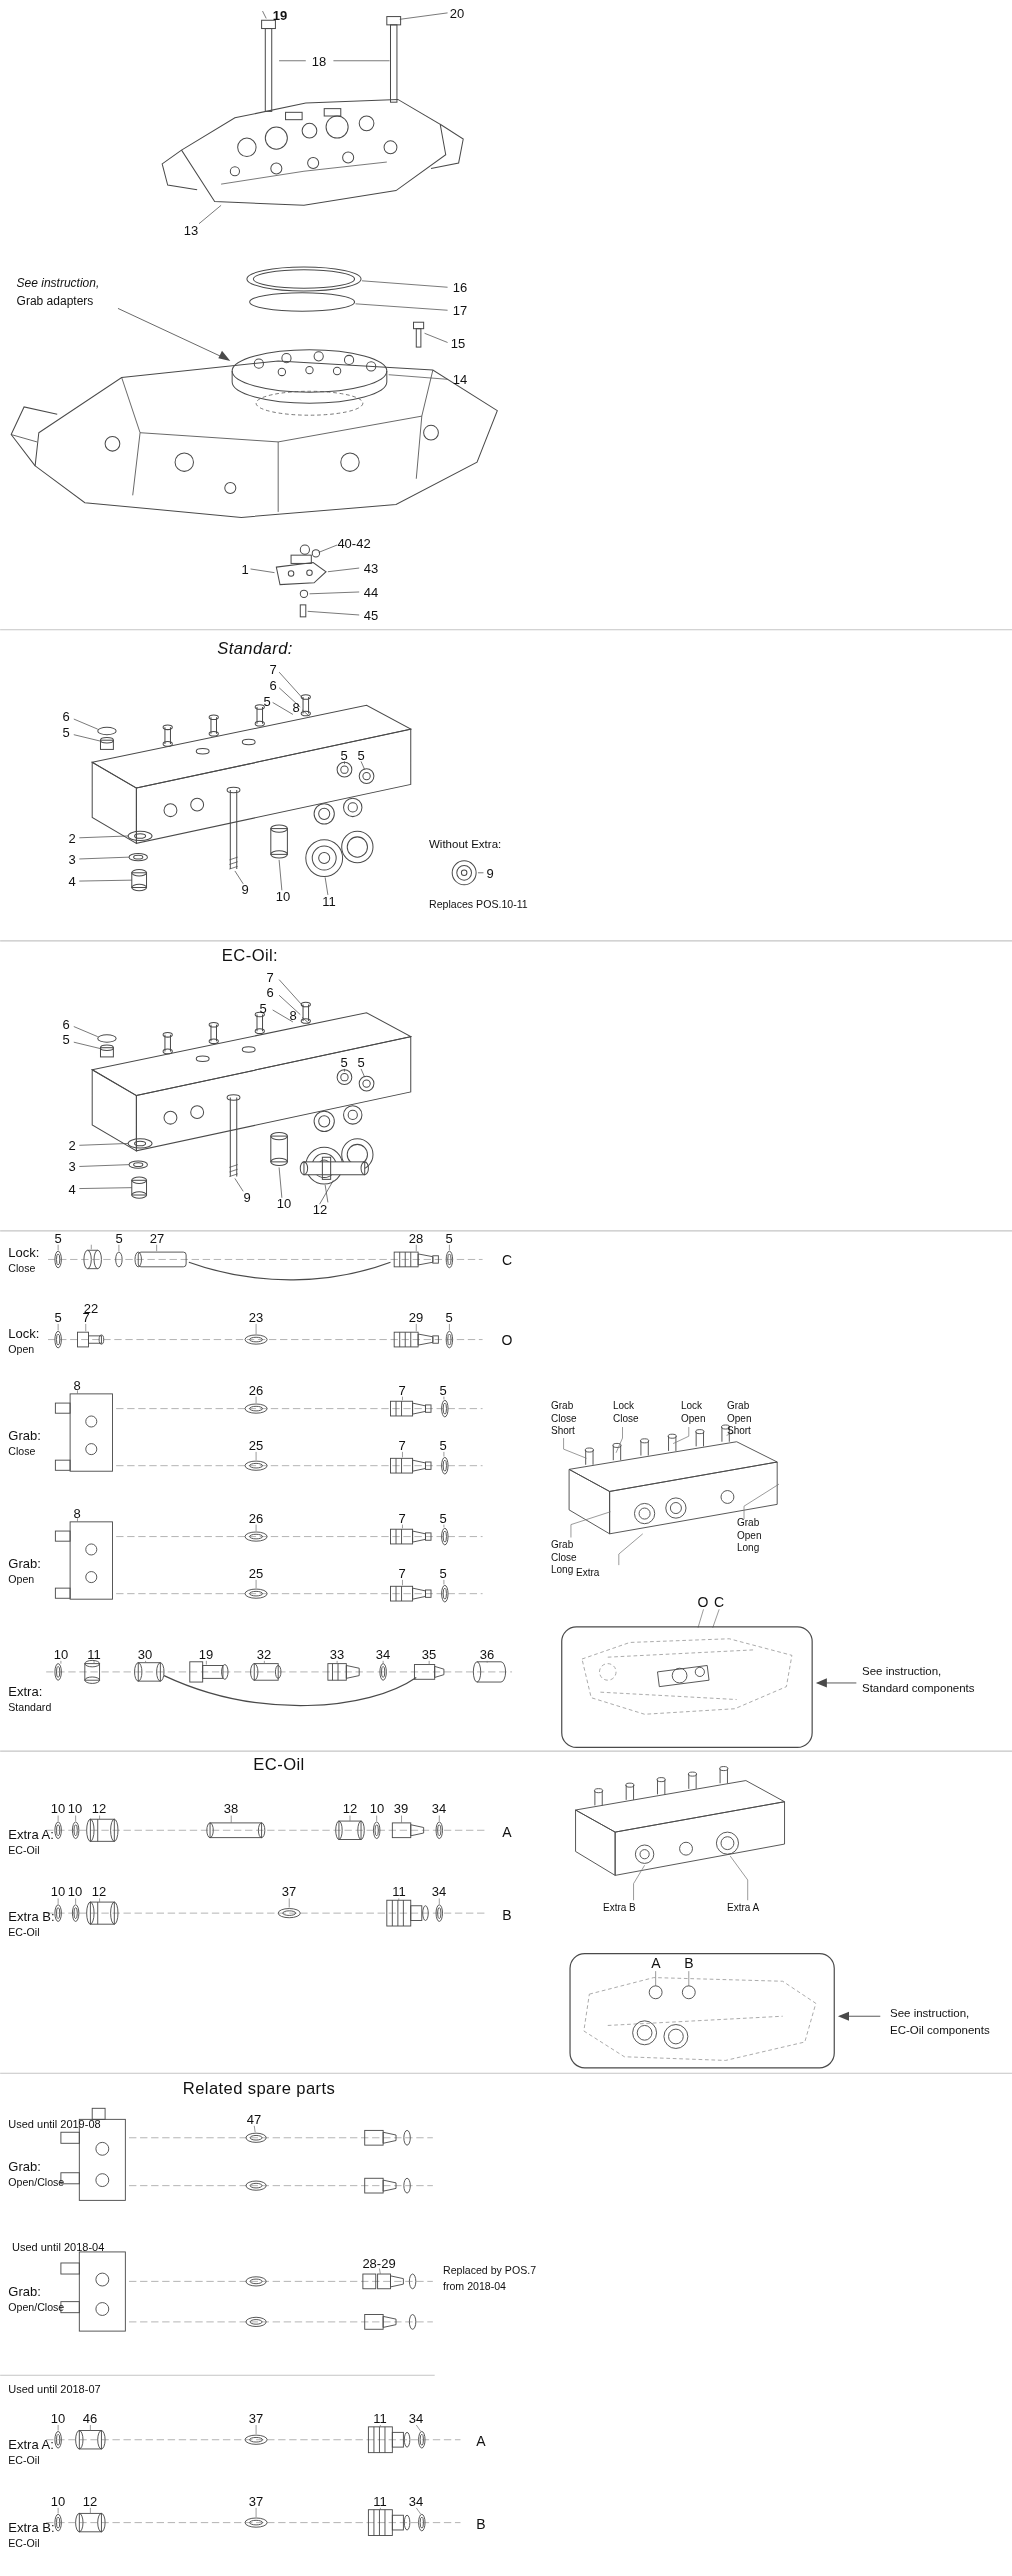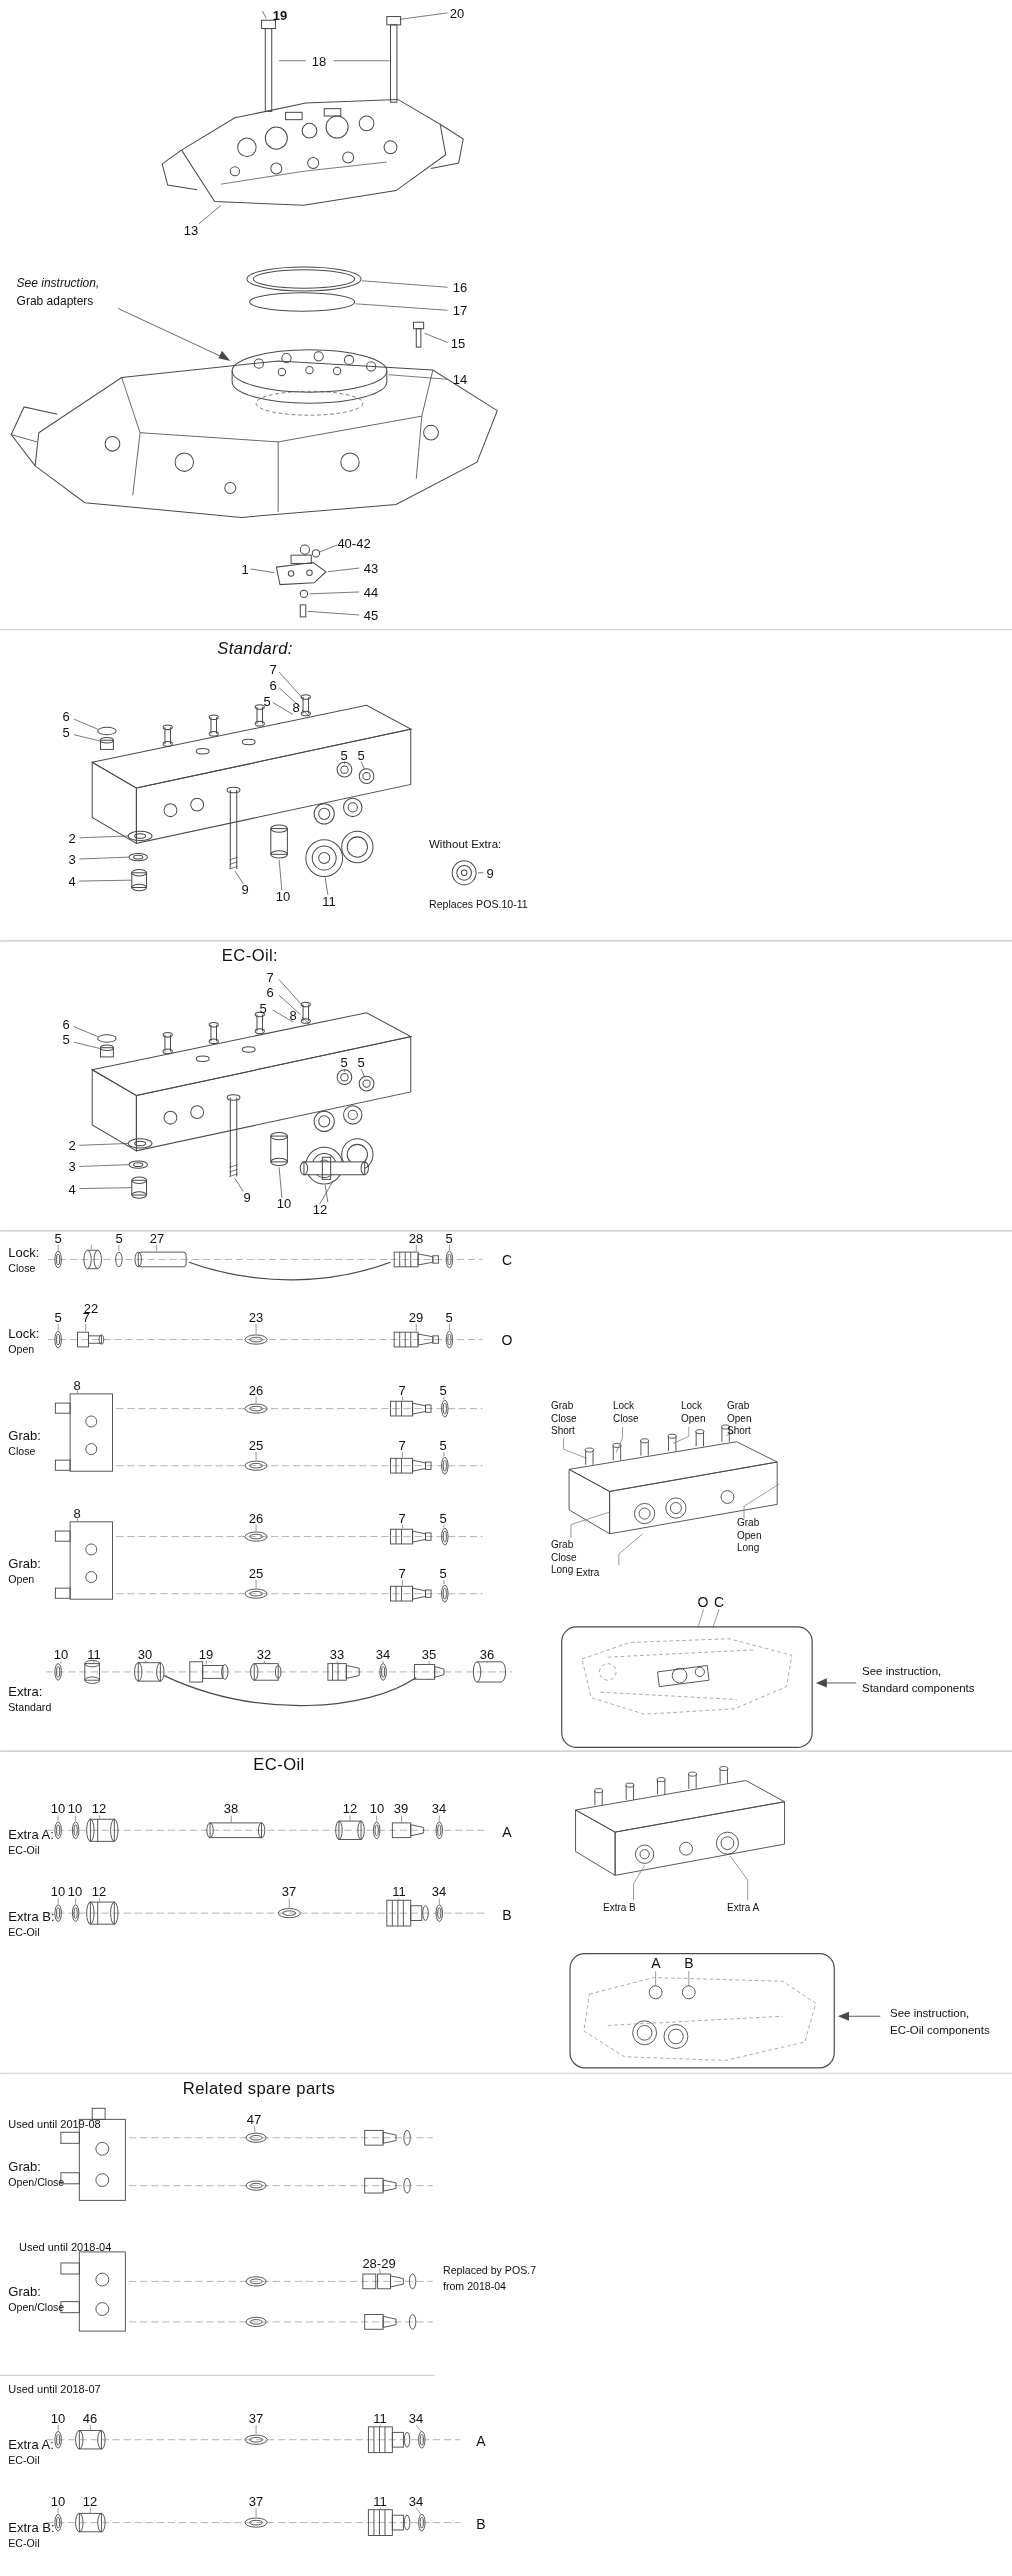--- a/index.html
+++ b/index.html
@@ -645,21 +645,21 @@
 <div class="abs title" style="left:279px; top:1755px;">EC-Oil</div>
 
 <div class="abs mid-note" style="left:890px; top:2005px;">
   <div class="it">See instruction,</div>
   <div>EC-Oil components</div>
 </div>
 
 <div class="abs title" style="left:259px; top:2079px;">Related spare parts</div>
 
 <div class="abs used" style="left:8.3px; top:2118px;">Used until 2019-08</div>
-<div class="abs used" style="left:19px; top:2241px;">Used until 2018-04</div>
+<div class="abs used" style="left:12px; top:2241px;">Used until 2018-04</div>
 <div class="abs used" style="left:8.3px; top:2383px;">Used until 2018-07</div>
 
 <div class="abs small-note" style="left:433px; top:2263px;margin-left:10px;">
   <div>Replaced by POS.7</div>
   <div>from 2018-04</div>
 </div>
 
 <div id="overlay" class="abs" style="left:0; top:0; width:1013px; height:2576px;">
       <span class="ov callout" style="left: 280px; top: 14.7px; font-weight: bold;">19</span>
       <span class="ov callout" style="left: 457px; top: 13px;">20</span>

